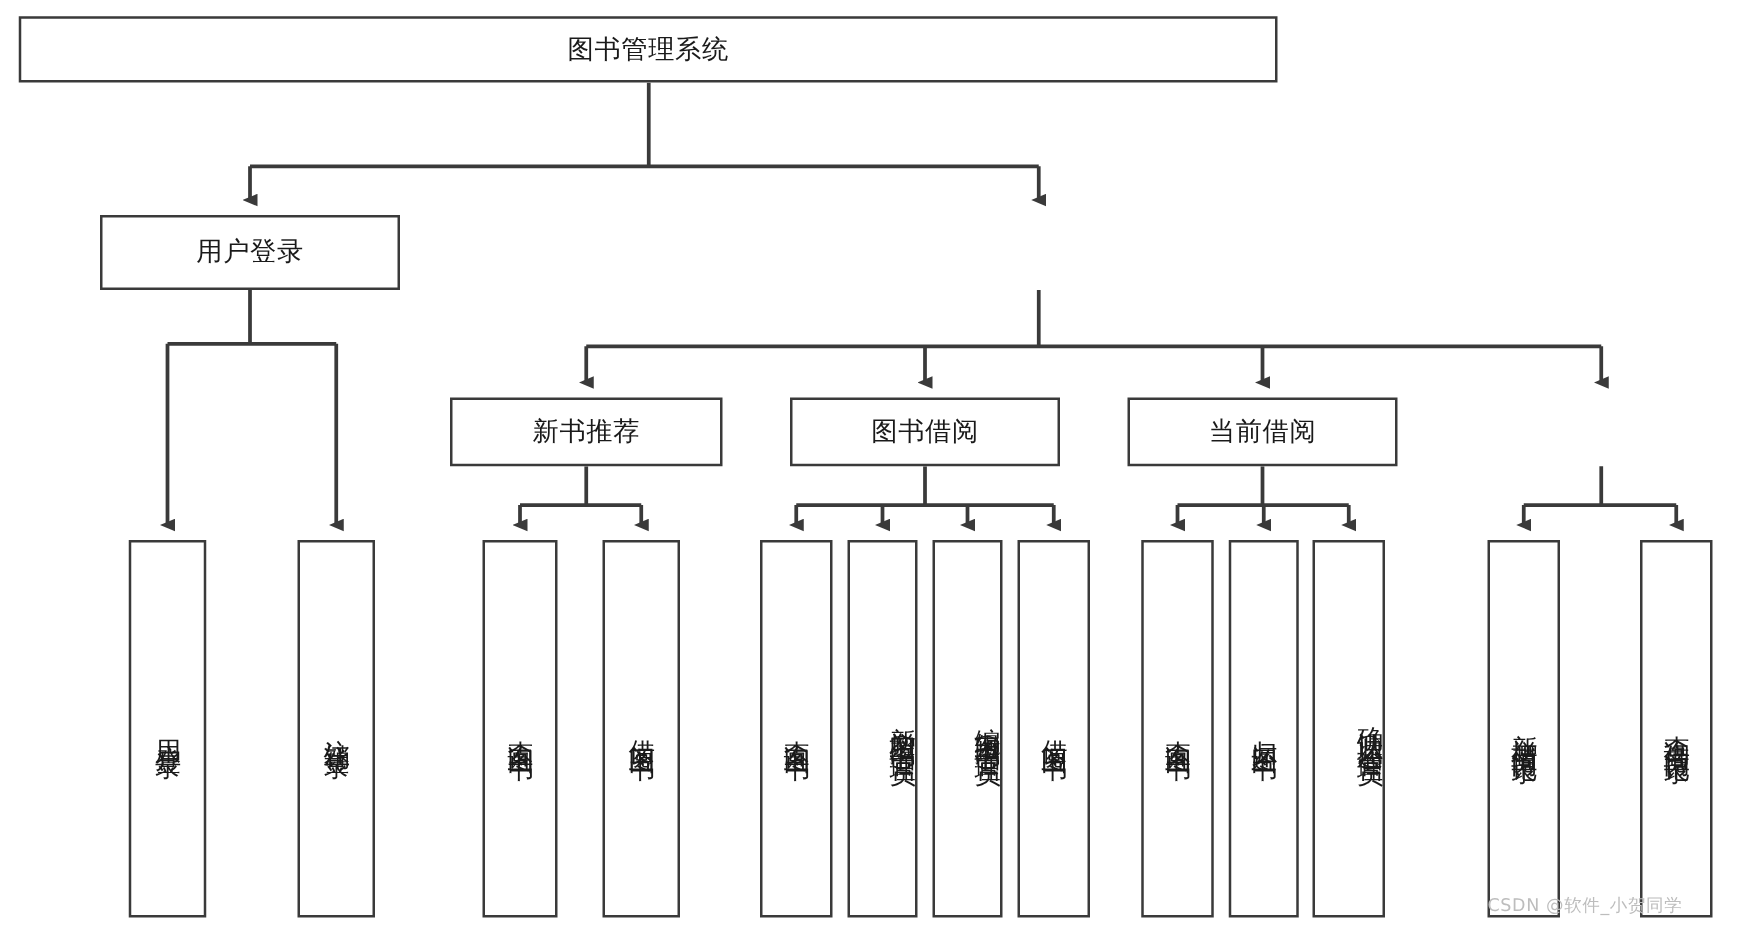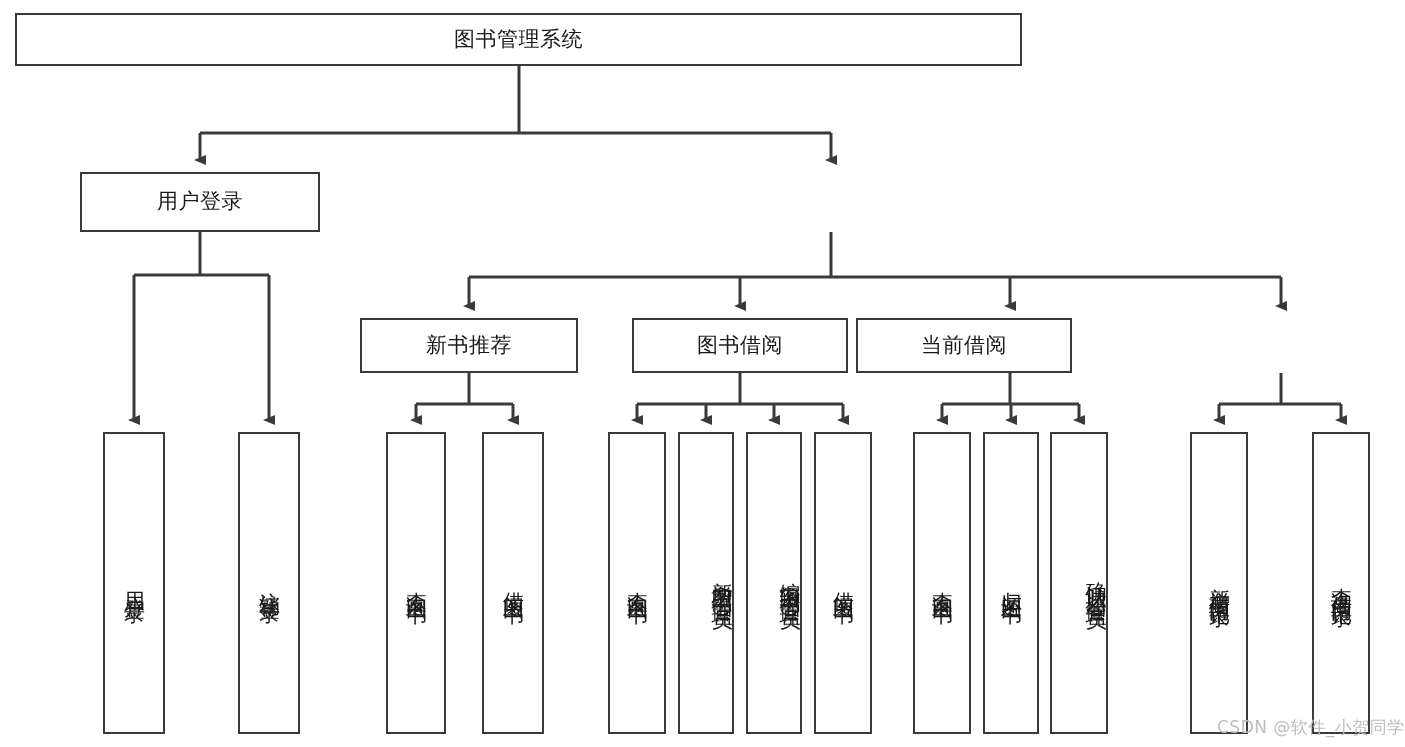--- a/index.html
+++ b/index.html
@@ -51,25 +51,24 @@
     padding: 6px 0;
   }
   .node-v.topalign {
     align-items: flex-start;
   }
   .label {
     display: block;
   }
   .watermark {
     position: absolute;
-    font-size: 17px;
+    font-size: 14px;
     color: #bdbdbd;
     white-space: nowrap;
     letter-spacing: 0.5px;
-    padding-left: 27px;
   }
 </style>
 </head>
 <body>
 
 <div id="canvas">
 
   <svg id="wires" viewBox="0 0 1405 747">
     <defs>
       <marker id="arrow" markerWidth="12" markerHeight="12" refX="5" refY="6" orient="auto" markerUnits="userSpaceOnUse">
@@ -127,21 +126,21 @@
   <div class="node node-h" id="n-l1-0" style="left: 80px; top: 172px; width: 240px; height: 60px;">
     <span class="label">用户登录</span>
   </div>
 
   <div class="node node-h" id="n-l2-1" style="left: 632px; top: 318px; width: 216px; height: 55px;">
     <span class="label">图书借阅</span>
   </div>
   <div class="node node-h" id="n-l2-0" style="left: 360px; top: 318px; width: 218px; height: 55px;">
     <span class="label">新书推荐</span>
   </div>
-  <div class="node node-h" id="n-l2-2" style="left: 856px; top: 318px; width: 216px; height: 55px;">
+  <div class="node node-h" id="n-l2-2" style="left: 902px; top: 318px; width: 216px; height: 55px;">
     <span class="label">当前借阅</span>
   </div>
 
   <div class="node node-v" id="n-lf-0" style="left: 103px; top: 432px; width: 62px; height: 302px;">
     <span class="label">用户登录</span>
   </div>
   <div class="node node-v" id="n-lf-1" style="left: 238px; top: 432px; width: 62px; height: 302px;">
     <span class="label">注销登录</span>
   </div>
   <div class="node node-v" id="n-lf-2" style="left: 386px; top: 432px; width: 60px; height: 302px;">

